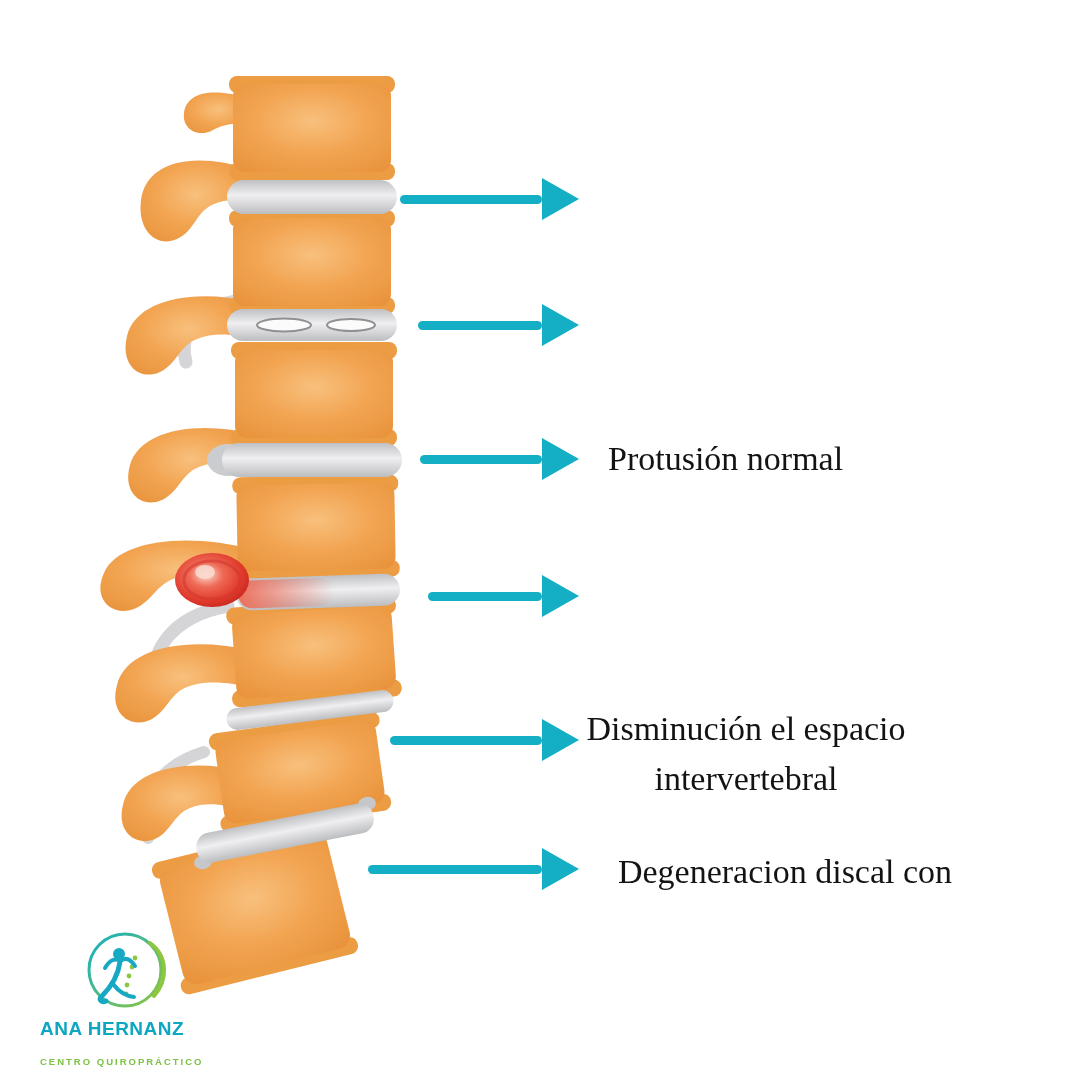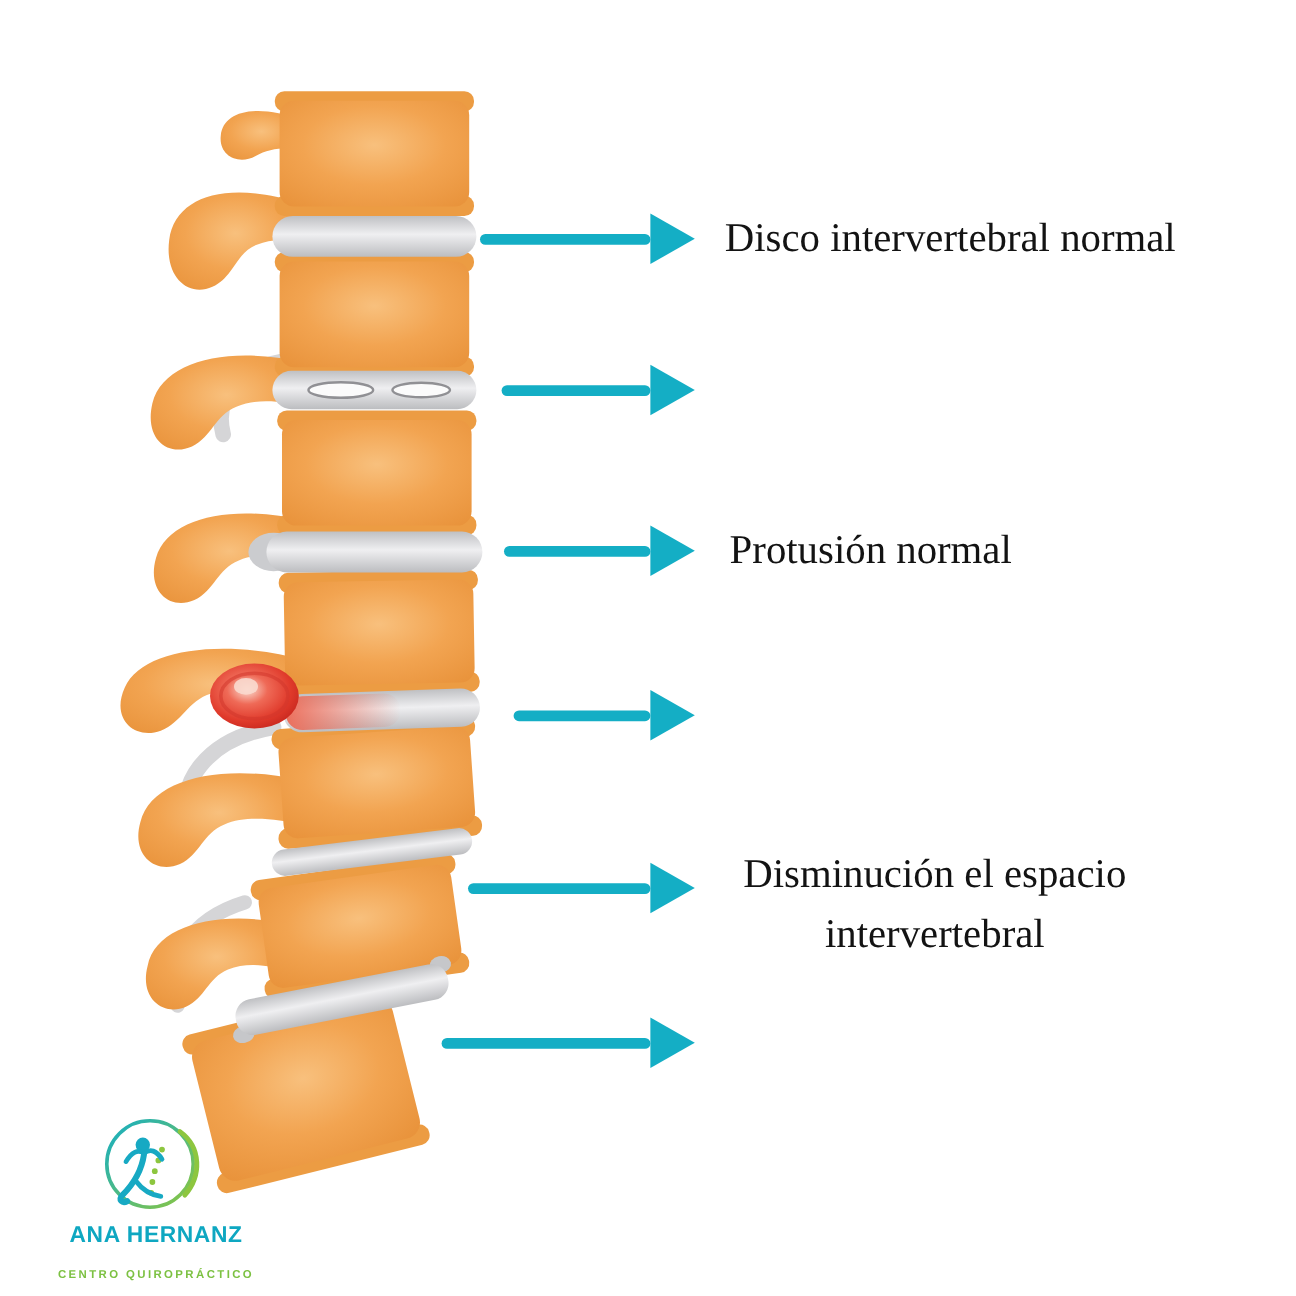--- a/index.html
+++ b/index.html
@@ -5,21 +5,21 @@
   html,body{margin:0;padding:0;background:#ffffff;}
   body{width:1080px;height:1080px;overflow:hidden;}
   .stage{position:relative;width:1080px;height:1080px;background:#ffffff;font-family:"Liberation Serif","DejaVu Serif",serif;}
   .spine-svg{position:absolute;left:0;top:0;}
   .arrow{position:absolute;display:flex;align-items:center;height:44px;}
   .shaft{height:9px;background:#14AEC5;border-radius:5px;}
   .head{width:0;height:0;border-top:21px solid transparent;border-bottom:21px solid transparent;border-left:37px solid #14AEC5;}
   .lbl{position:absolute;font-size:34px;color:#131313;line-height:44px;white-space:nowrap;}
   .lbl2{position:absolute;font-size:34px;color:#131313;text-align:center;}
   .lbl2 .ln{white-space:nowrap;}
-  .logo{position:absolute;left:40px;top:930px;width:180px;text-align:center;font-family:"Liberation Sans","DejaVu Sans",sans-serif;}
+  .logo{position:absolute;left:40px;top:930px;width:180px;font-family:"Liberation Sans","DejaVu Sans",sans-serif;}
   .logo-name{margin-top:2px;font-size:19px;font-weight:bold;color:#0EA7C1;letter-spacing:0.5px;white-space:nowrap;}
   .logo-sub{margin-top:16px;font-size:9.5px;font-weight:bold;color:#7CC142;letter-spacing:2px;white-space:nowrap;}
 </style>
 </head>
 <body>
 
 <div class="stage">
 
   <svg class="spine-svg" width="1080" height="1080" viewBox="0 0 1080 1080">
     <defs>
@@ -150,28 +150,28 @@
   </div>
   <div class="arrow" style="left:390px;top:718px;">
     <div class="shaft" style="width:152px;"></div>
     <div class="head"></div>
   </div>
   <div class="arrow" style="left:368px;top:847px;">
     <div class="shaft" style="width:174px;"></div>
     <div class="head"></div>
   </div>
 
-  <div class="lbl" style="left:604px;top:177px;">Disco intervertebral normal</div>
   <div class="lbl" style="left:608px;top:437px;">Protusión normal</div>
 
-  <div class="lbl2" style="left:574px;top:704px;width:410px;line-height:50px;">
+  <div class="lbl2" style="left:541px;top:704px;width:410px;line-height:50px;">
     <div class="ln">Disminución el espacio</div>
     <div class="ln">intervertebral</div>
   </div>
   <div class="lbl2" style="left:575px;top:846px;width:420px;line-height:52px;">
+    <div class="ln">Degeneracion discal con</div>
   </div>
 
   <div class="logo">
     <svg width="180" height="82" viewBox="0 0 180 82">
       <circle cx="85" cy="40" r="36" fill="none" stroke="url(#lgRing)" stroke-width="3"></circle>
       <defs>
         <linearGradient id="lgRing" x1="0" y1="0" x2="1" y2="1">
           <stop offset="0" stop-color="#14AEC5"></stop>
           <stop offset="1" stop-color="#8DC63F"></stop>
         </linearGradient>

